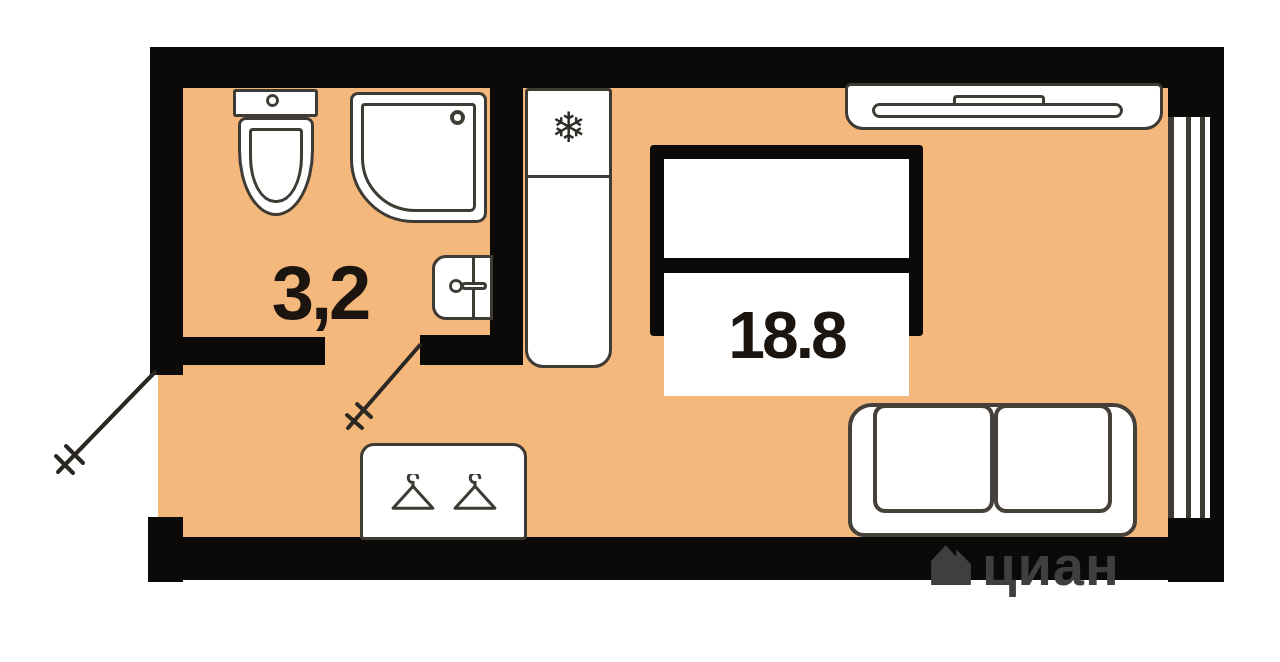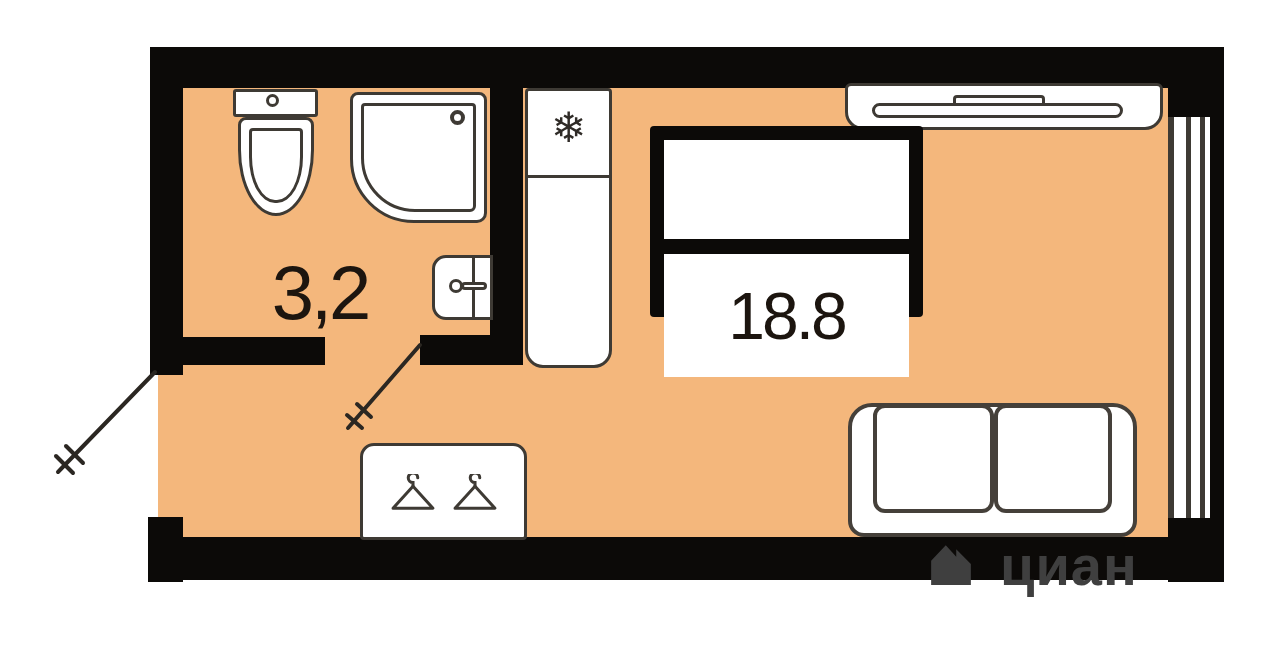--- a/index.html
+++ b/index.html
@@ -5,24 +5,24 @@
   :root{
     --floor:#f4b77c; --wall:#0c0a08; --outline:#3e3a34;
     --text:#1c150f; --watermark:#3f3f3f; --background:#ffffff;
   }
   html,body{margin:0;padding:0;background:var(--background);}
   .stage{position:relative;width:1280px;height:662px;background:var(--background);
          overflow:hidden;font-family:"Liberation Sans","DejaVu Sans",sans-serif;}
   .abs{position:absolute;box-sizing:border-box;}
   .wall{background:var(--wall);}
   .fix{background:#fff;border:3px solid var(--outline);}
-  .arealabel{color:var(--text);font-weight:400;letter-spacing:-3px;
+  .arealabel{color:var(--text);font-weight:700;letter-spacing:-3px;
              display:flex;align-items:center;justify-content:center;line-height:1;}
   .swing{position:absolute;left:0;top:0;pointer-events:none;}
-  .wm{display:flex;align-items:center;gap:26px;color:var(--watermark);}
+  .wm{display:flex;align-items:center;gap:8px;color:var(--watermark);}
   .wm-text{font-size:56px;font-weight:600;line-height:1;letter-spacing:1px;}
 </style>
 </head>
 <body>
 
 <div class="stage">
 
   <div class="abs" style="left:183px;top:88px;width:985px;height:449px;background:var(--floor);"></div>
   <div class="abs" style="left:158px;top:375px;width:26px;height:142px;background:var(--floor);"></div>
 
@@ -65,21 +65,21 @@
     <div class="abs" style="left:26px;top:24px;width:26px;height:8px;border:3px solid var(--outline);border-radius:5px;background:#fff;"></div>
   </div>
 
   <div class="abs fix" style="left:525px;top:88px;width:87px;height:280px;border-radius:4px 4px 18px 18px;">
     <div class="abs" style="left:0;top:12px;width:100%;text-align:center;font-size:42px;color:#2f2b27;">
       <span>❄</span>
     </div>
     <div class="abs" style="left:0;right:0;top:84px;height:0;border-top:3px solid var(--outline);"></div>
   </div>
 
-  <div class="abs" style="left:650px;top:126px;width:273px;height:191px;background:var(--wall);border-radius:4px;">
+  <div class="abs" style="left:650px;top:145px;width:273px;height:191px;background:var(--wall);border-radius:4px;">
     <div class="abs" style="left:14px;top:14px;width:245px;height:99px;background:#fff;"></div>
     <div class="abs arealabel" style="left:14px;top:128px;width:245px;height:123px;background:#fff;font-size:66px;">
       <span>18.8</span>
     </div>
   </div>
 
   <div class="abs" style="left:848px;top:403px;width:289px;height:134px;background:#fff;
               border:4px solid #45403a;border-radius:24px 24px 16px 16px;"></div>
   <div class="abs" style="left:873px;top:404px;width:121px;height:109px;background:#fff;
               border:4px solid #45403a;border-radius:12px;"></div>

